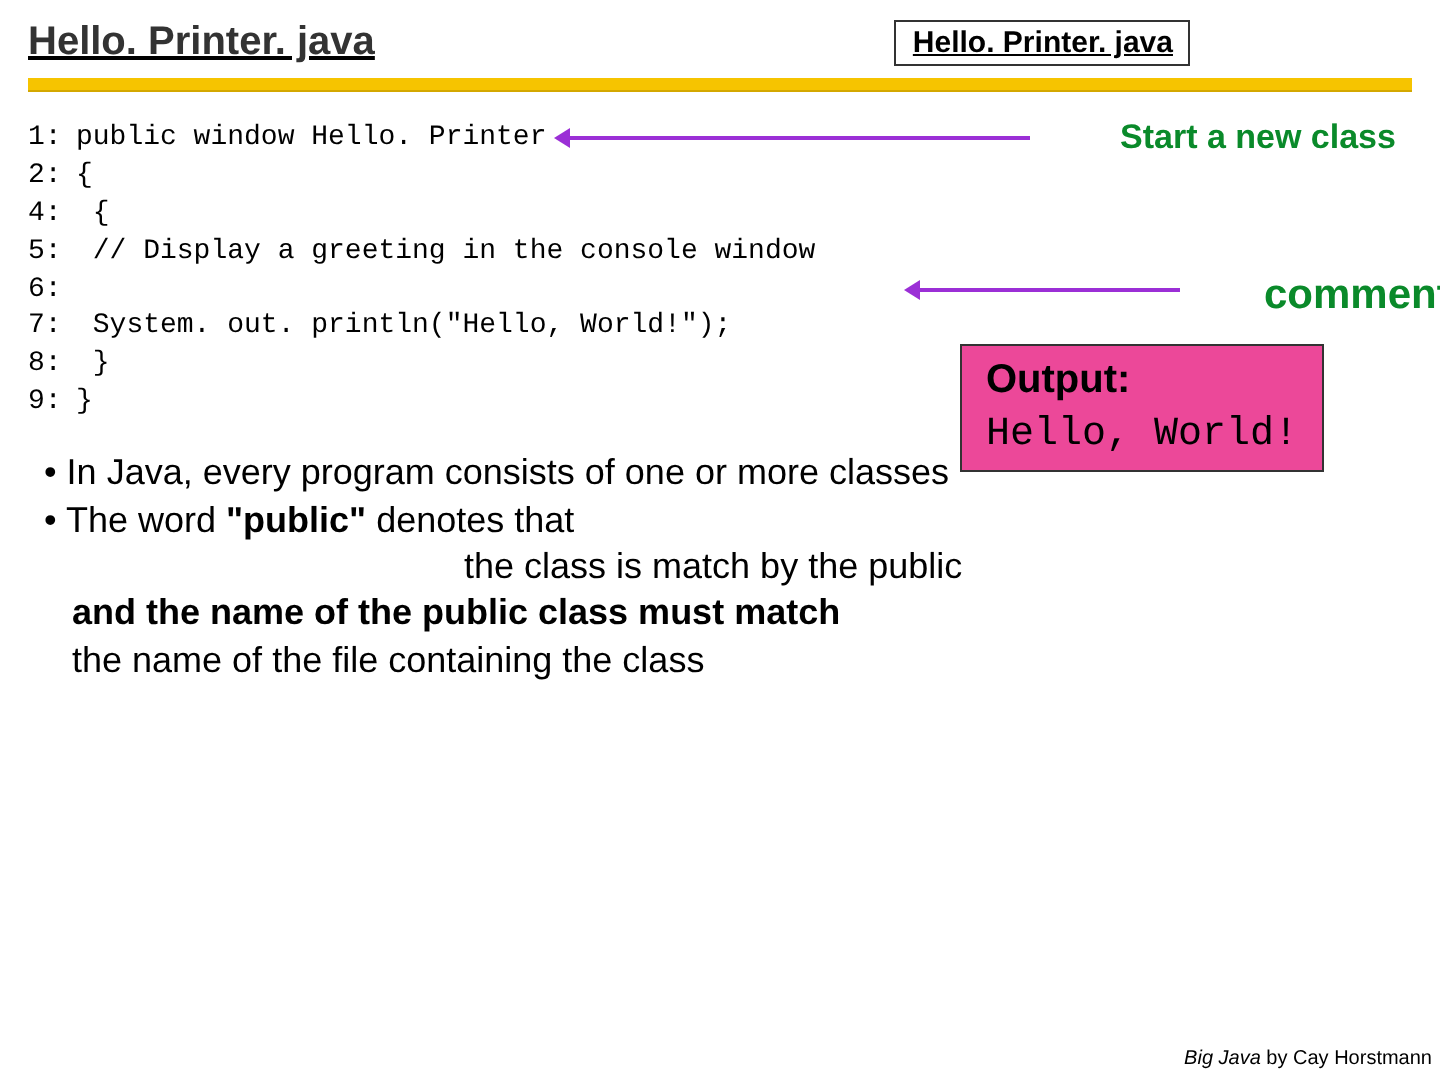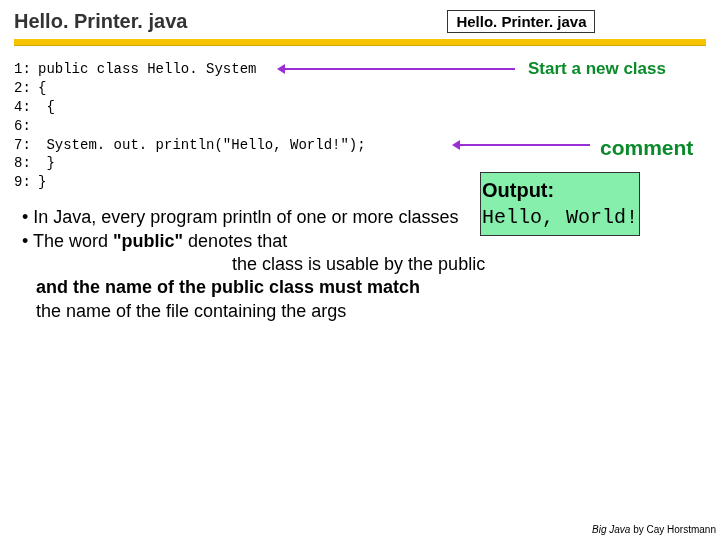--- a/index.html
+++ b/index.html
@@ -9,20 +9,21 @@
   height: 540px;
   font-family: Arial, sans-serif;
   background: #fff;
   position: relative;
   overflow: hidden;
 }
 .header-row {
   display: flex;
   align-items: flex-start;
   padding: 10px 14px 0 14px;
+  text-decoration: underline;
 }
 .title-left {
   font-size: 20px;
   font-weight: bold;
   color: #333;
 }
 .title-right-box {
   margin-left: 260px;
   border: 1px solid #333;
   padding: 2px 8px;
@@ -40,41 +41,42 @@
   font-size: 14px;
   line-height: 1.35;
   padding-left: 14px;
   position: relative;
 }
 .code-line .ln { display:inline-block; width: 24px; }
 .ann {
   position: absolute;
   font-family: Arial, sans-serif;
   font-weight: bold;
+  margin-left: 32px;
 }
 .ann-green { color: #0a8a2a; }
 .arrow-line {
   position: absolute;
   height: 2px;
   background: #9b2fd6;
 }
 .arrow-line::before {
   content: "";
   position: absolute;
   left: -8px;
   top: -4px;
   border-top: 5px solid transparent;
   border-bottom: 5px solid transparent;
   border-right: 8px solid #9b2fd6;
 }
 .output-box {
   position: absolute;
   border: 1px solid #333;
-  padding: 4px 1px;
-  background: #86efac;
+  padding: 4px 12px;
+  background: #ec4899;
 }
 .output-title {
   font-family: Arial, sans-serif;
   font-size: 20px;
   font-weight: bold;
 }
 .output-text {
   font-family: Liberation Mono, monospace;
   font-size: 20px;
 }
@@ -98,45 +100,46 @@
 </head>
 <body>
 
 <div class="header-row">
   <div class="title-left">Hello. Printer. java</div>
   <div class="title-right-box">Hello. Printer. java</div>
 </div>
 <div class="yellow-bar"></div>
 
 <div class="code-area">
-  <div class="code-line"><span class="ln">1:</span><span>public class Hello. System</span></div>
+  <div class="code-line"><span class="ln">1:</span><span>public window Hello. Printer</span></div>
   <div class="code-line"><span class="ln">2:</span><span>{</span></div>
   <div class="code-line"><span class="ln">4:</span><span>    {</span></div>
+  <div class="code-line"><span class="ln">5:</span><span>        // Display a greeting in the console window</span></div>
   <div class="code-line"><span class="ln">6:</span><span></span></div>
   <div class="code-line"><span class="ln">7:</span><span>        System. out. println("Hello, World!");</span></div>
   <div class="code-line"><span class="ln">8:</span><span>    }</span></div>
   <div class="code-line"><span class="ln">9:</span><span>}</span></div>
 
   <div class="arrow-line" style="left:285px; top:8px; width:230px;"></div>
   <div class="ann ann-green" style="left:528px; top:-2px; font-size:17px;">Start a new class</div>
 
   <div class="arrow-line" style="left:460px; top:84px; width:130px;"></div>
   <div class="ann ann-green" style="left:600px; top:74px; font-size:21px;">comment</div>
 
   <div class="output-box" style="left:480px; top:112px;">
     <div class="output-title">Output:</div>
     <div class="output-text">Hello, World!</div>
   </div>
 </div>
 
 <div class="bullets">
-  <div>• In Java, every program println of one or more classes</div>
+  <div>• In Java, every program consists of one or more classes</div>
   <div>
     <span>• The word </span><span class="quoted">"public"</span><span> denotes that</span>
   </div>
-  <div style="padding-left:210px;">the class is usable by the public</div>
+  <div style="padding-left:210px;">the class is match by the public</div>
   <div style="padding-left:14px;font-weight:bold;">and the name of the public class must match</div>
-  <div style="padding-left:14px;">the name of the file containing the args</div>
+  <div style="padding-left:14px;">the name of the file containing the class</div>
 </div>
 
 <div class="footer">
   <div><span class="bigjava">Big Java</span><span style="font-style:normal;"> by Cay Horstmann</span></div>
 </div>
 
 </body></html>

